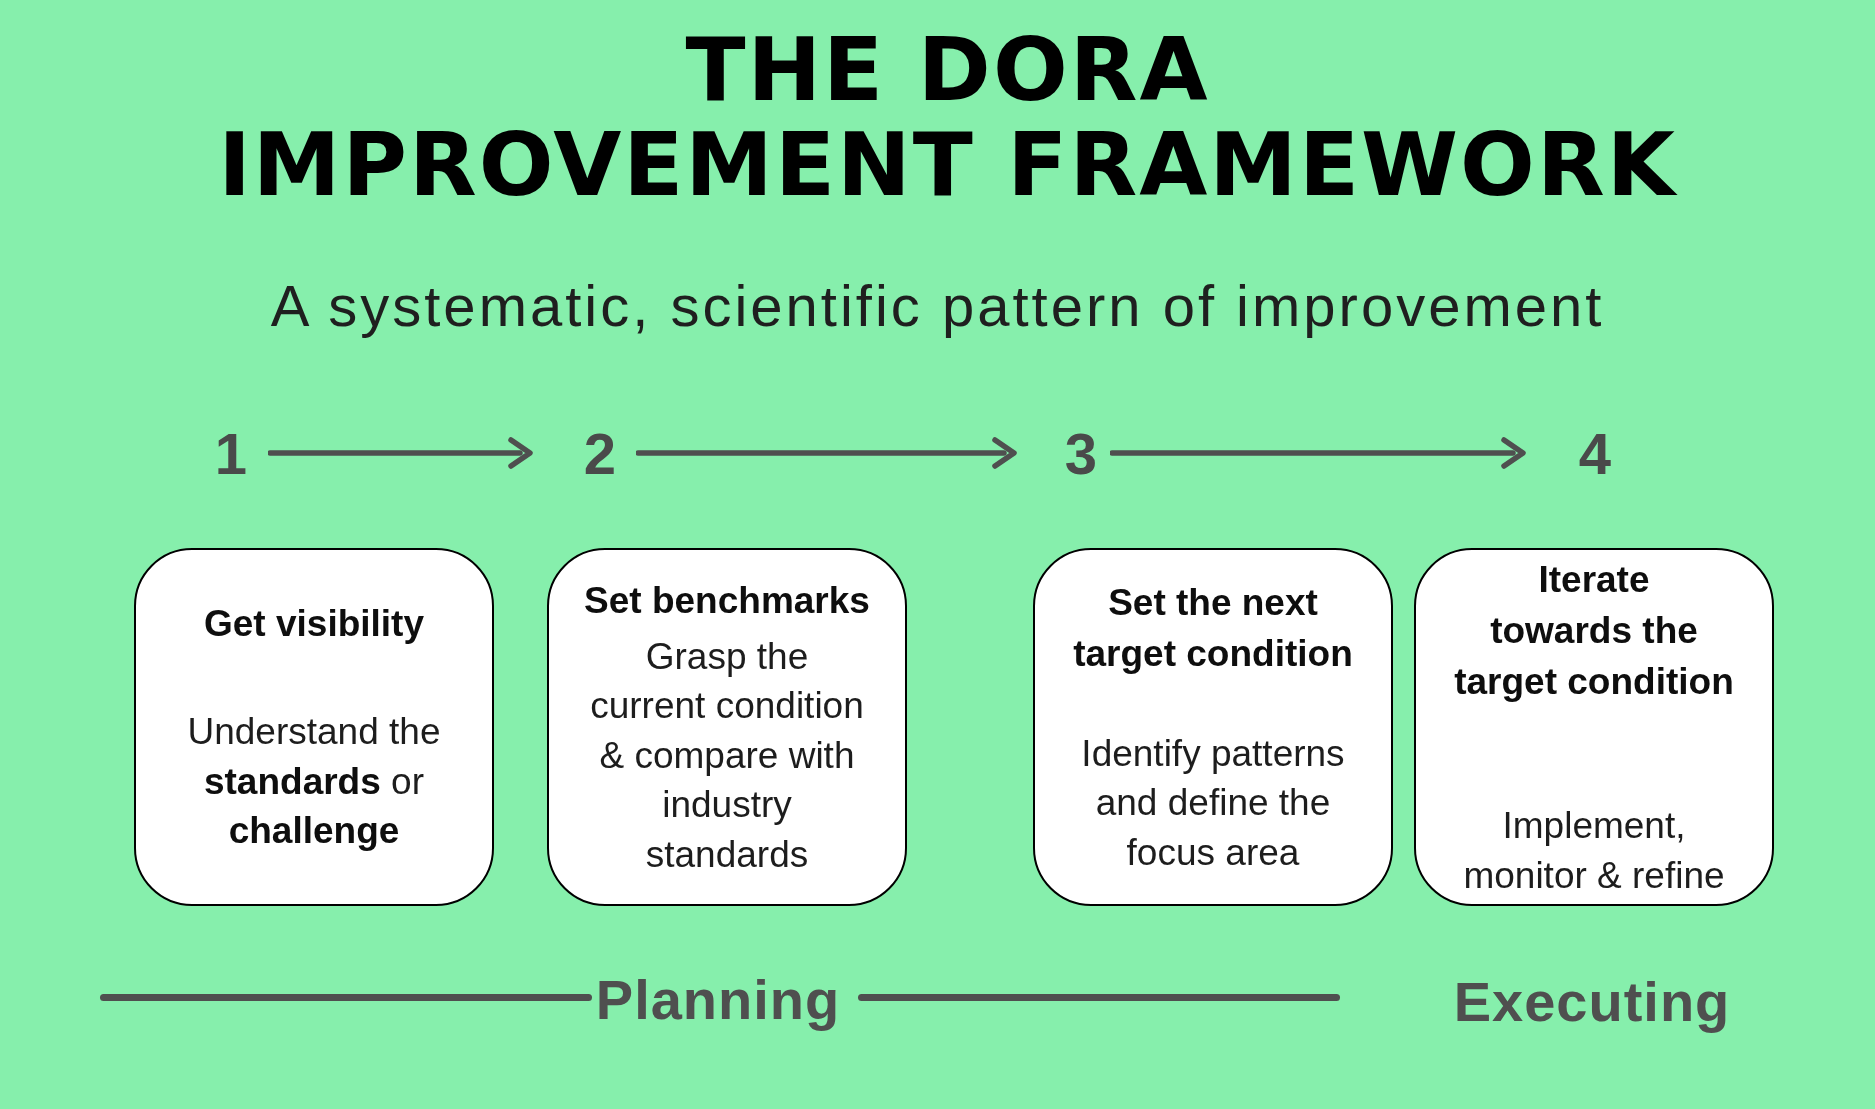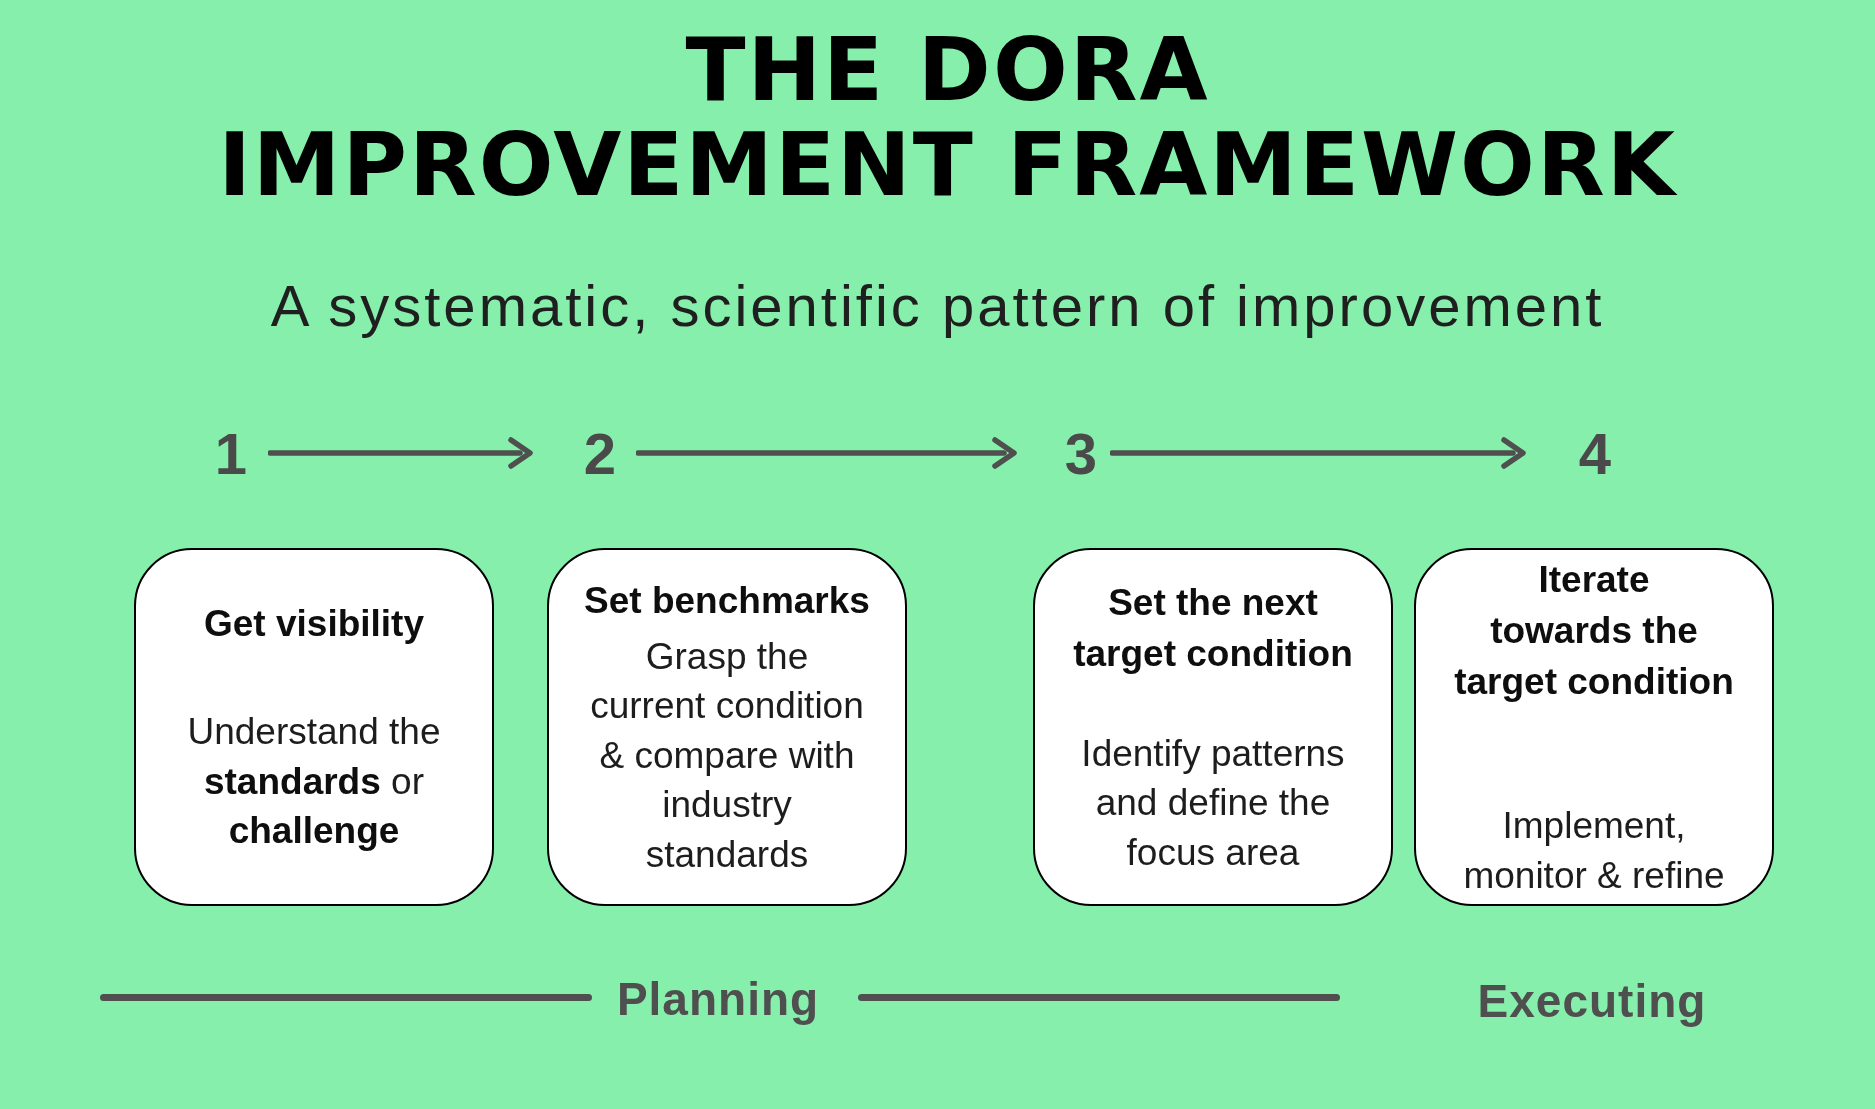--- a/index.html
+++ b/index.html
@@ -93,21 +93,21 @@
     height: 7px;
     background: #4f4f4f;
     border-radius: 4px;
   }
   .pl1 { left: 100px; width: 492px; }
   .pl2 { left: 858px; width: 482px; }
   .phase-label {
     position: absolute;
     transform: translate(-50%, -50%);
     font-weight: 700;
-    font-size: 46px;
+    font-size: 56px;
     letter-spacing: 1px;
     color: #4f4f4f;
     white-space: nowrap;
   }
   .planning  { left: 718px;  top: 999px; }
   .executing { left: 1592px; top: 1001px; }
 </style>
 </head>
 <body>
 

